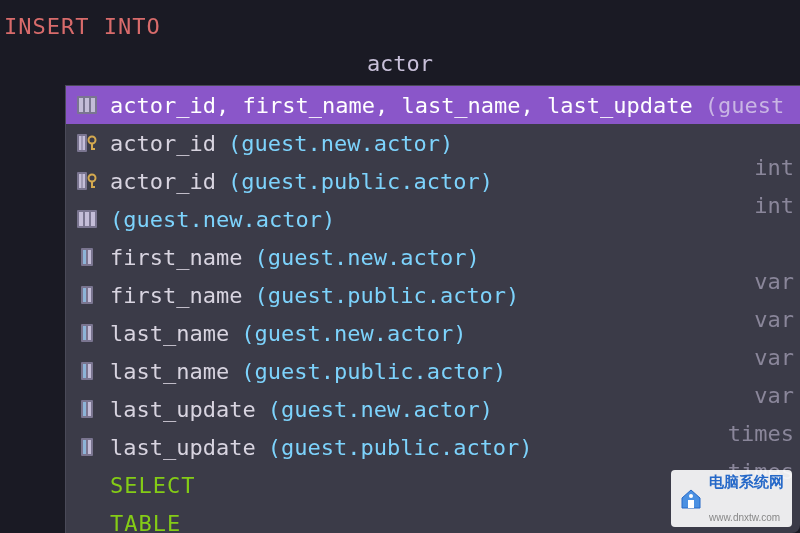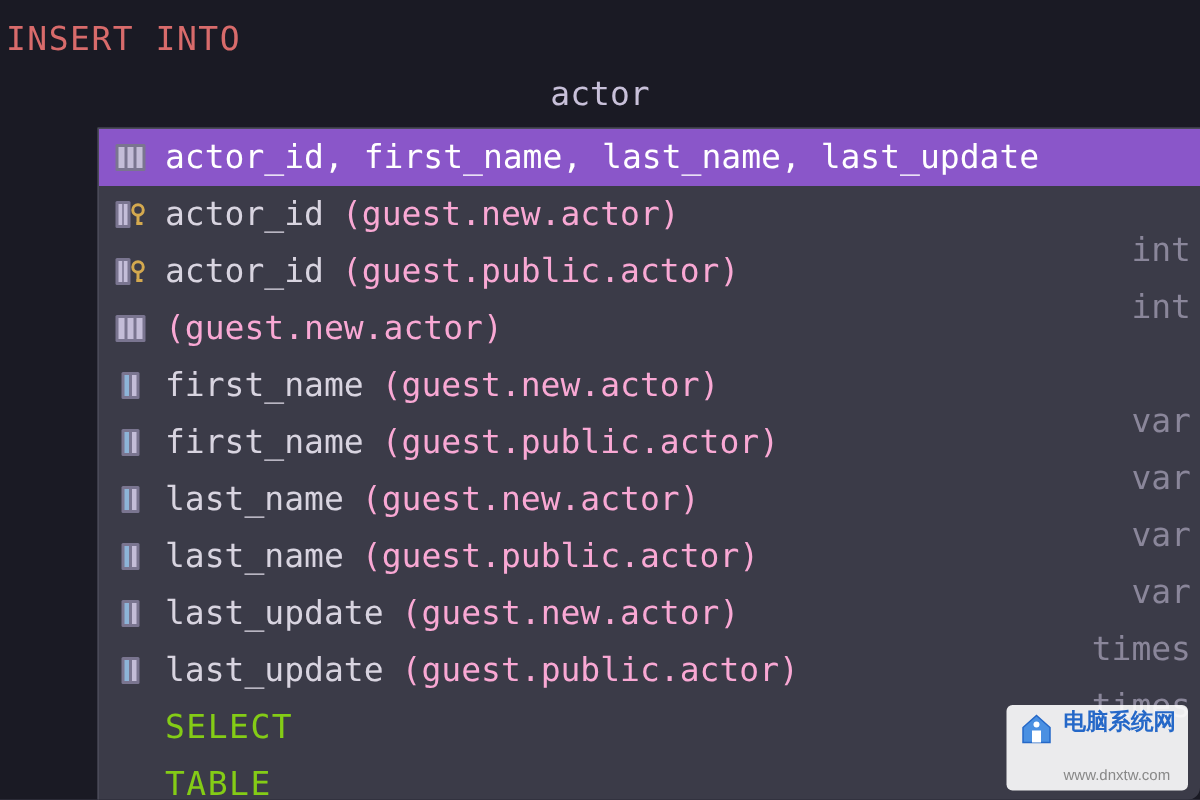--- a/index.html
+++ b/index.html
@@ -83,21 +83,21 @@
       flex-shrink: 0;
     }
     .item-name {
       color: #d8d4e0;
       white-space: nowrap;
     }
     .selected .item-name {
       color: #fff;
     }
     .item-source {
-      color: #f9a8d4;
+      color: #7dd3fc;
       white-space: nowrap;
     }
     .selected .item-source {
       color: #c9b5e4;
     }
     .item-type {
       margin-left: auto;
       color: #8a869a;
       white-space: nowrap;
       margin-top: 48px;
@@ -105,20 +105,21 @@
     .keyword-item .item-name {
       color: #84cc16;
       font-weight: 400;
       letter-spacing: 1px;
     }
     .watermark {
       position: absolute;
       right: 8px;
       bottom: 6px;
       display: flex;
+      align-items: center;
       gap: 6px;
       background: rgba(255,255,255,0.9);
       padding: 4px 8px;
       border-radius: 4px;
     }
     .watermark-house {
       width: 24px;
       height: 24px;
     }
     .watermark-text {
@@ -158,20 +159,21 @@
       <div class="completion-item selected">
         <span class="item-icon">
           <svg viewBox="0 0 20 18" width="22" height="18">
             <rect x="0" y="0" width="20" height="18" fill="#7a7590" rx="1"></rect>
             <rect x="2" y="2" width="4" height="14" fill="#c4bdd8"></rect>
             <rect x="8" y="2" width="4" height="14" fill="#c4bdd8"></rect>
             <rect x="14" y="2" width="4" height="14" fill="#c4bdd8"></rect>
           </svg>
         </span>
         <span class="item-name">actor_id, first_name, last_name, last_update</span>
+        <span class="item-source">(guest</span>
       </div>
       <div class="completion-item">
         <span class="item-icon">
           <svg viewBox="0 0 20 18" width="22" height="18">
             <rect x="0" y="0" width="10" height="18" fill="#7a7590" rx="1"></rect>
             <rect x="2" y="2" width="2.5" height="14" fill="#c4bdd8"></rect>
             <rect x="5.5" y="2" width="2.5" height="14" fill="#c4bdd8"></rect>
             <circle cx="15" cy="6" r="3.5" fill="none" stroke="#d4a94f" stroke-width="2"></circle>
             <rect x="14" y="9" width="2" height="7" fill="#d4a94f"></rect>
             <rect x="14" y="14" width="4" height="2" fill="#d4a94f"></rect>

